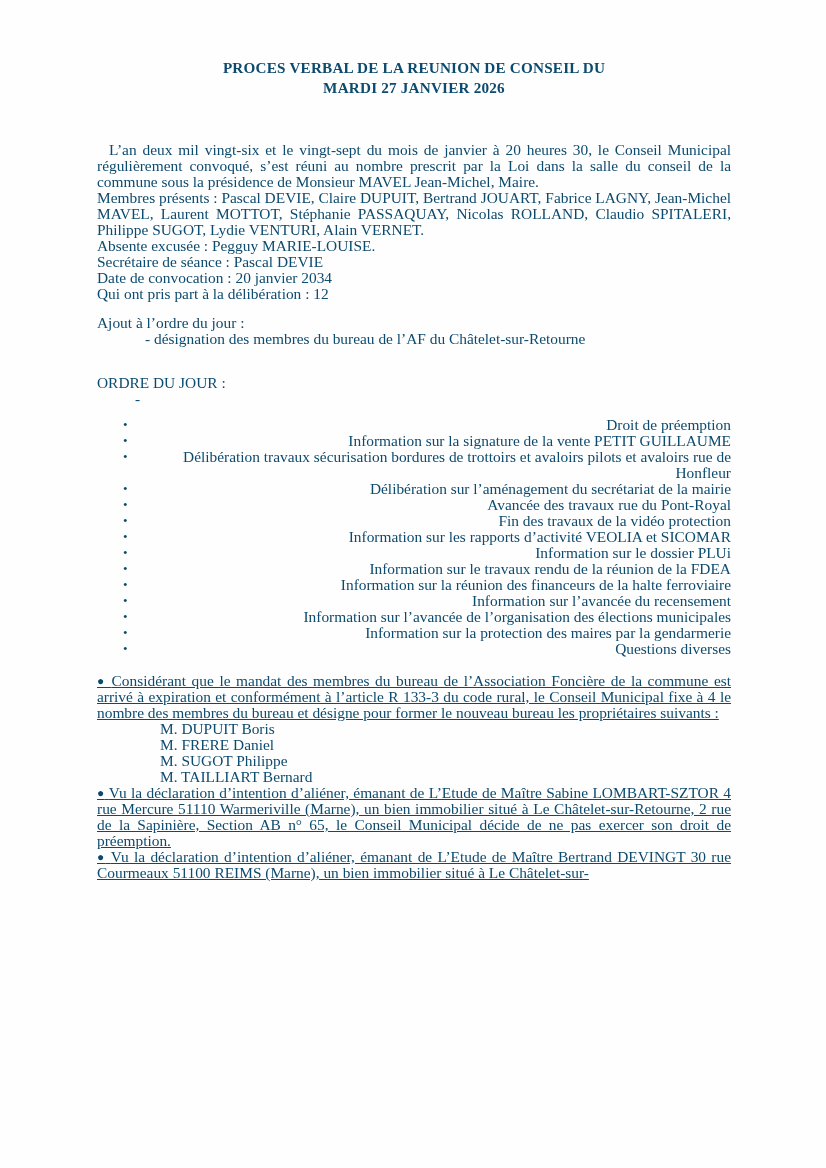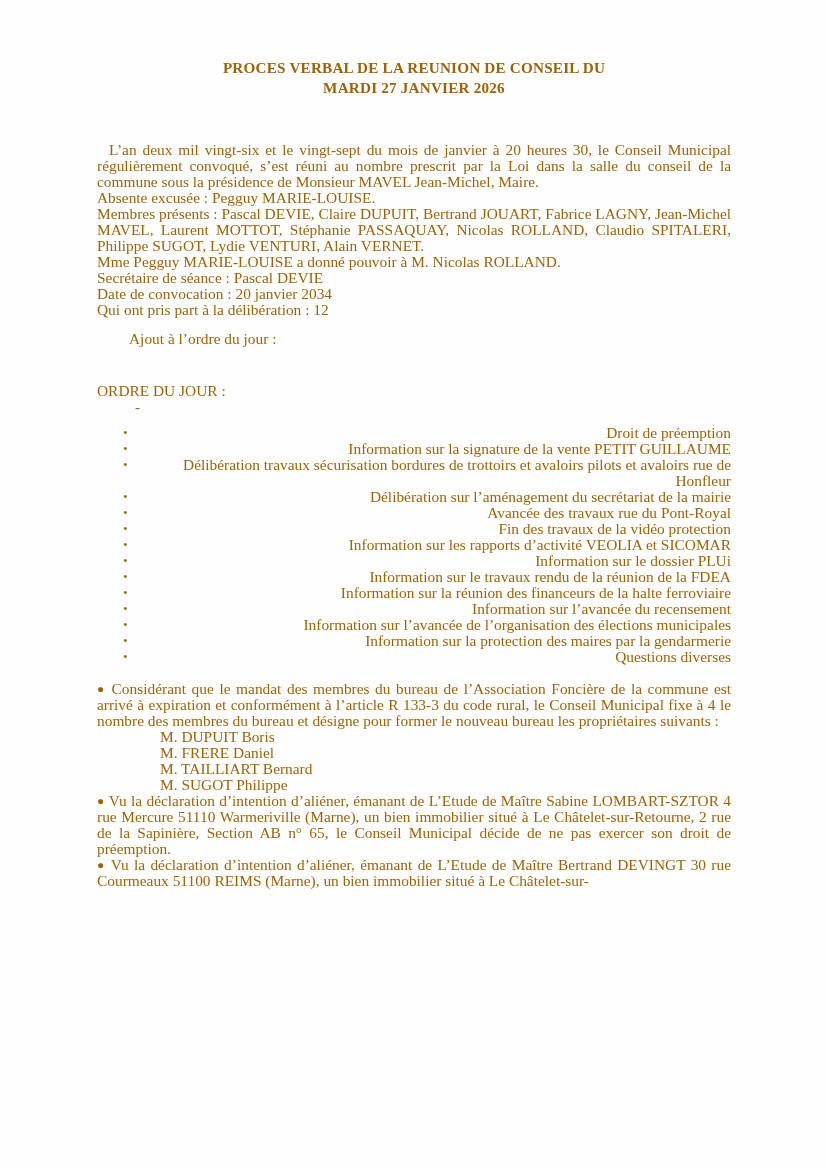--- a/index.html
+++ b/index.html
@@ -6,88 +6,88 @@
     margin: 0;
     padding: 0;
     background: #ffffff;
   }
   .page {
     width: 826px;
     height: 1168px;
     margin: 0 auto;
     background: #fefefe;
     font-family: "Liberation Serif", serif;
-    color: #a16207;
+    color: #0c4a6e;
     overflow: hidden;
     box-sizing: border-box;
     padding: 58px 95px 0 97px;
   }
   .doc-title {
     text-align: center;
     font-weight: bold;
     font-size: 15.2px;
     line-height: 20px;
     letter-spacing: 0.2px;
     margin-bottom: 44px;
   }
   .body-text {
     font-size: 15.4px;
     line-height: 16px;
     text-align: justify;
   }
   p { margin: 0; }
   .indent-first { text-indent: 12px; }
 
-  .ajout-heading { margin-top: 13px; text-align: left; margin-left: 32px; }
+  .ajout-heading { margin-top: 13px; text-align: left; }
   .ajout-item { padding-left: 48px; text-align: left; }
 
-  .odj-heading { margin-top: 36px; text-align: left; }
+  .odj-heading { margin-top: 28px; text-align: left; }
   .odj-first { display: flex; text-align: left; }
   .odj-first .marker {
     flex: 0 0 69px;
     box-sizing: border-box;
     padding-left: 38px;
   }
 
   .agenda { margin-top: 10px; }
   .agenda-item { display: flex; text-align: left; }
   .agenda-item .marker {
     flex: 0 0 49px;
     box-sizing: border-box;
     padding-left: 26px;
     font-size: 13px;
   }
   .agenda-item .item-text { flex: 1 1 auto; text-align: right; }
 
   .delib { margin-top: 16px; }
-  .delib-para { text-align: justify; }
+  .delib-para { text-align: justify; text-decoration: underline; }
   .member-line { padding-left: 63px; text-align: left; }
   .dot { font-size: 12px; vertical-align: 1px; }
 </style>
 </head>
 <body>
 
 <div class="page">
 
   <div class="doc-title">
     <div>PROCES VERBAL DE LA REUNION DE CONSEIL DU</div>
     <div>MARDI 27 JANVIER 2026</div>
   </div>
 
   <div class="body-text">
 
     <p class="indent-first">L’an deux mil vingt-six et le vingt-sept du mois de janvier à 20 heures 30, le Conseil Municipal régulièrement convoqué, s’est réuni au nombre prescrit par la Loi dans la salle du conseil de la commune sous la présidence de Monsieur MAVEL Jean-Michel, Maire.</p>
+    <p>Membres présents : Pascal DEVIE, Claire DUPUIT, Bertrand JOUART, Fabrice LAGNY, Jean-Michel MAVEL, Laurent MOTTOT, Stéphanie PASSAQUAY, Nicolas ROLLAND, Claudio SPITALERI, Philippe SUGOT, Lydie VENTURI, Alain VERNET.</p>
     <p>Absente excusée : Pegguy MARIE-LOUISE.</p>
-    <p>Membres présents : Pascal DEVIE, Claire DUPUIT, Bertrand JOUART, Fabrice LAGNY, Jean-Michel MAVEL, Laurent MOTTOT, Stéphanie PASSAQUAY, Nicolas ROLLAND, Claudio SPITALERI, Philippe SUGOT, Lydie VENTURI, Alain VERNET.</p>
-    <p>Mme Pegguy MARIE-LOUISE a donné pouvoir à M. Nicolas ROLLAND.</p>
     <p>Secrétaire de séance : Pascal DEVIE</p>
     <p>Date de convocation : 20 janvier 2034</p>
     <p>Qui ont pris part à la délibération : 12</p>
 
     <p class="ajout-heading">Ajout à l’ordre du jour :</p>
+    <p class="ajout-item"><span>-</span> <span>désignation des membres du bureau de l’AF du Châtelet-sur-Retourne</span></p>
 
     <p class="odj-heading">ORDRE DU JOUR :</p>
     <div class="odj-first">
       <span class="marker">-</span>
     </div>
 
     <div class="agenda">
       <div class="agenda-item">
         <span class="marker">•</span>
         <span class="item-text">Droit de préemption</span>
@@ -143,21 +143,21 @@
       <div class="agenda-item">
         <span class="marker">•</span>
         <span class="item-text">Questions diverses</span>
       </div>
     </div>
 
     <p class="delib delib-para"><span class="dot">●</span> <span>Considérant que le mandat des membres du bureau de l’Association Foncière de la commune est arrivé à expiration et conformément à l’article R 133-3 du code rural, le Conseil Municipal fixe à 4 le nombre des membres du bureau et désigne pour former le nouveau bureau les propriétaires suivants :</span></p>
 
     <div class="member-line">M. DUPUIT Boris</div>
     <div class="member-line">M. FRERE Daniel</div>
+    <div class="member-line">M. SUGOT Philippe</div>
     <div class="member-line">M. TAILLIART Bernard</div>
-    <div class="member-line">M. SUGOT Philippe</div>
 
     <p class="delib-para"><span class="dot">●</span> <span>Vu la déclaration d’intention d’aliéner, émanant de L’Etude de Maître Sabine LOMBART-SZTOR 4 rue Mercure 51110 Warmeriville (Marne), un bien immobilier situé à Le Châtelet-sur-Retourne, 2 rue de la Sapinière, Section AB n° 65, le Conseil Municipal décide de ne pas exercer son droit de préemption.</span></p>
 
     <p class="delib-para"><span class="dot">●</span> <span>Vu la déclaration d’intention d’aliéner, émanant de L’Etude de Maître Bertrand DEVINGT 30 rue Courmeaux 51100 REIMS (Marne), un bien immobilier situé à Le Châtelet-sur-</span></p>
 
   </div>
 </div>
 
 </body></html>

